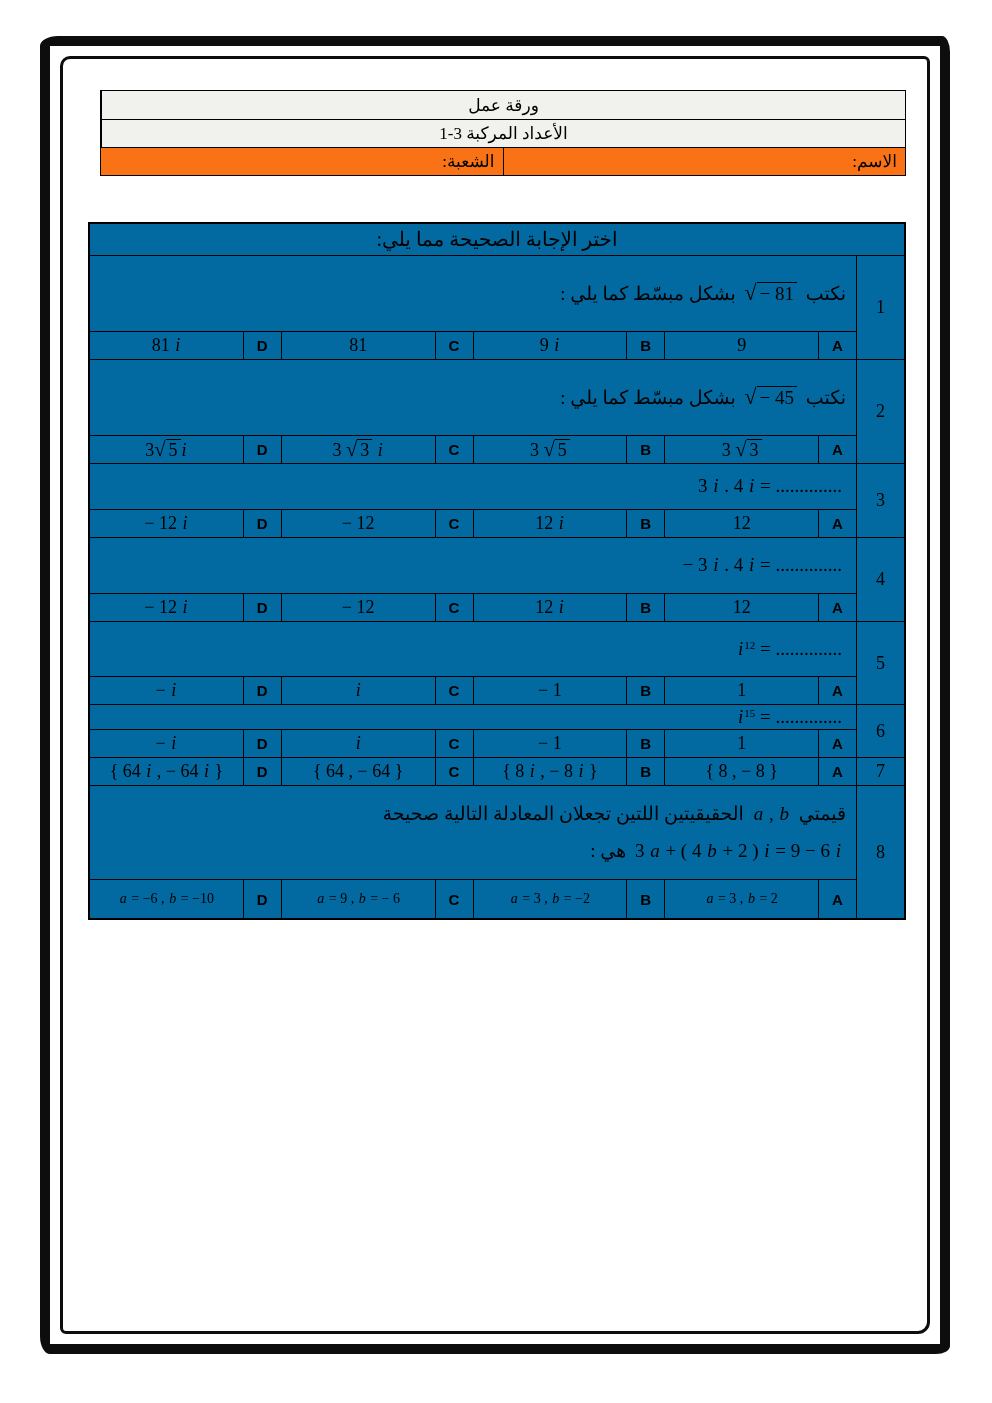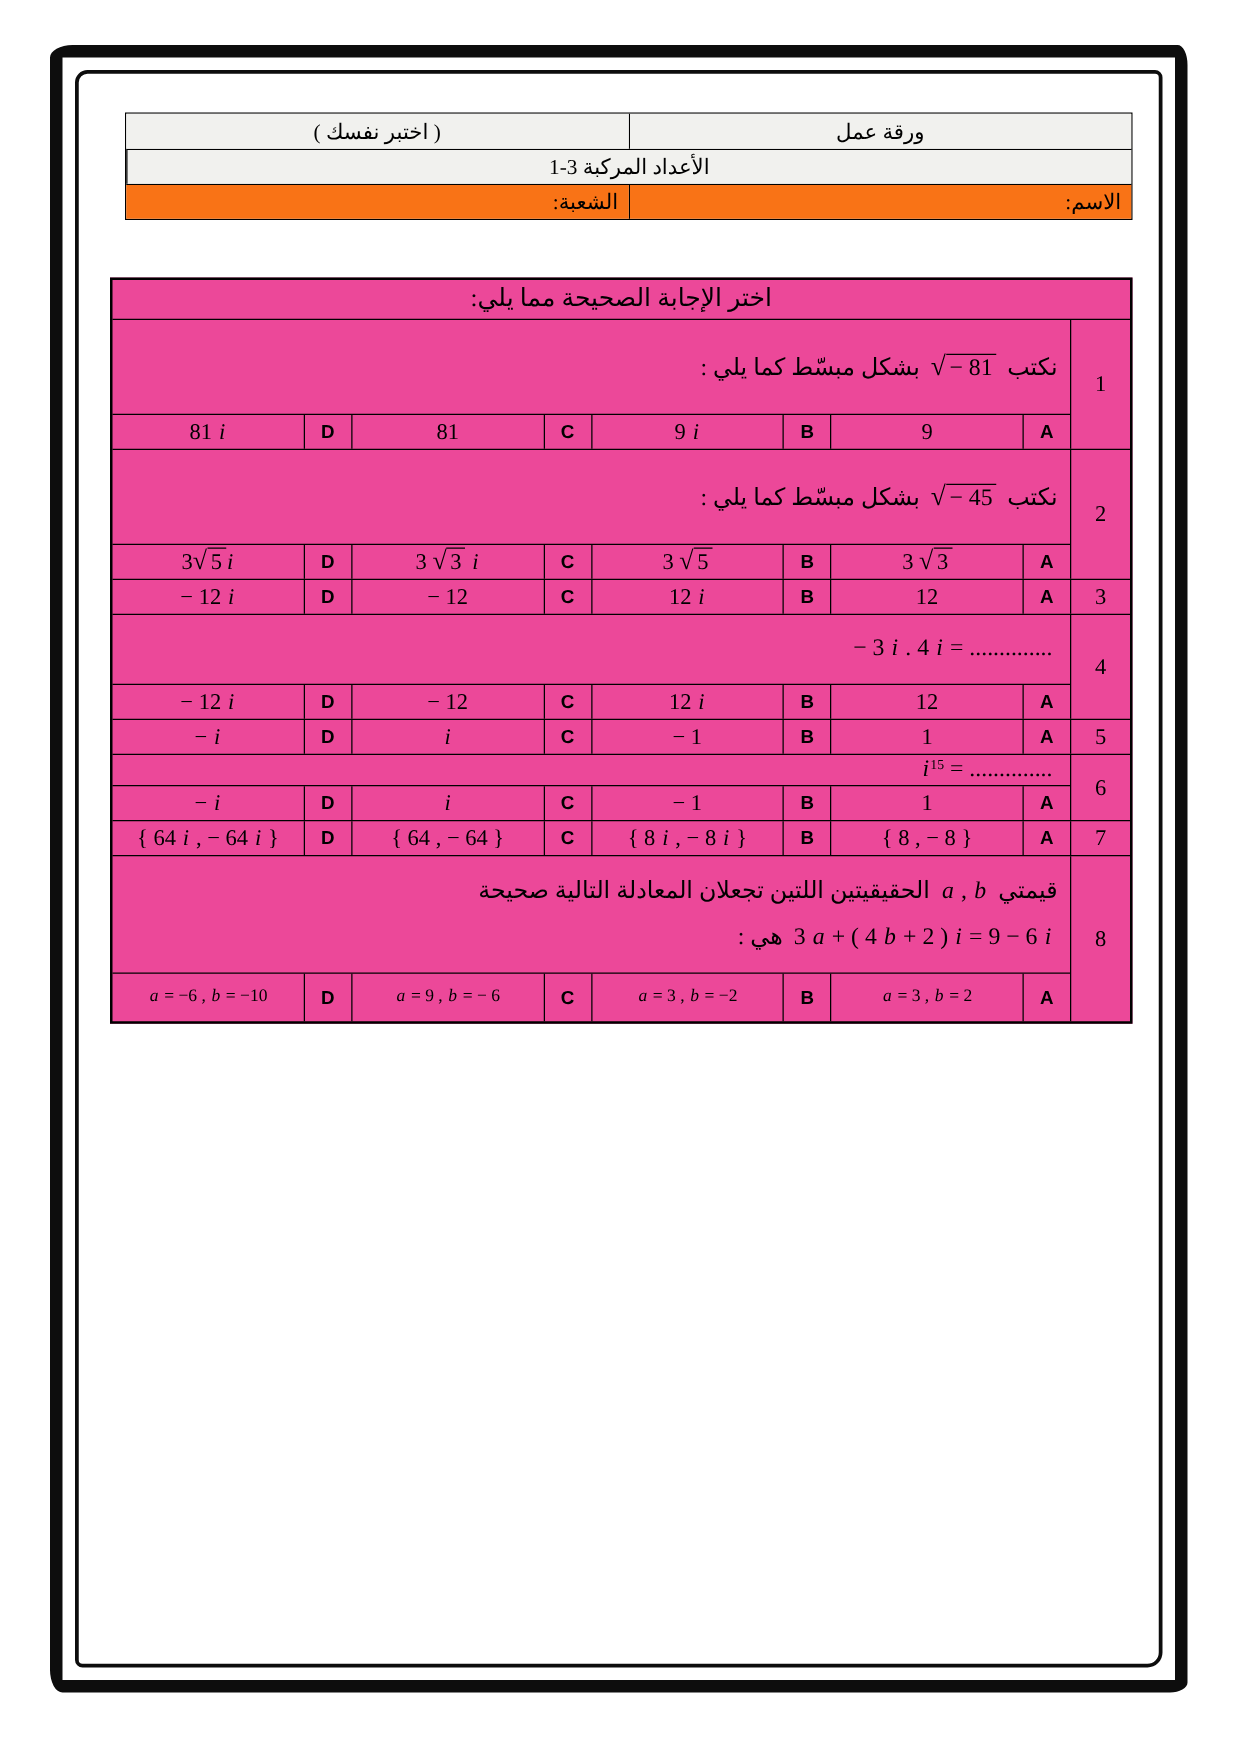--- a/index.html
+++ b/index.html
@@ -17,21 +17,21 @@
   .header-table{position:absolute;left:100px;top:90px;width:806px;
     border:1px solid #000;direction:rtl;font-size:17px;background:#fff}
   .h-row{display:flex;height:28px}
   .h-row + .h-row{border-top:1px solid #000}
   .h-cell{flex:1;display:flex;align-items:center;justify-content:center;overflow:hidden}
   .h-cell:first-child{border-left:1px solid #000}
   .h-cell.shaded{background:#f1f1ee}
   .h-row.labels .h-cell{justify-content:flex-start;padding:0 8px;background:#f97316}
 
   
-  .quiz{position:absolute;left:88px;top:222px;width:818px;border:2px solid #000;background:#ec4899}
+  .quiz{position:absolute;left:88px;top:222px;width:818px;border:2px solid #000;background:#0369a1}
   .quiz-title{height:31px;line-height:31px;text-align:center;direction:rtl;font-size:20px}
   .q-block{display:flex;direction:rtl;border-top:1px solid #000}
   .num-cell{width:48px;border-left:1px solid #000;display:flex;align-items:center;
     justify-content:center;font-size:18px;flex:none}
   .q-main{flex:1;min-width:0;display:flex;flex-direction:column}
   .q-row{display:flex;align-items:center;padding:2px 10px;border-bottom:1px solid #000}
   .q-text{width:100%;direction:rtl;font-size:19px;line-height:1.9}
   .opt-row{display:flex;direction:rtl}
   .opt-cell{display:flex;align-items:center;justify-content:center;border-left:1px solid #000;overflow:hidden}
   .opt-row .opt-cell:last-child{border-left:none}
@@ -64,21 +64,20 @@
 </head>
 <body>
 
 <div class="page">
   <div class="frame-outer"></div>
   <div class="frame-inner"></div>
 
   <div class="header-table">
     <div class="h-row">
       <div class="h-cell shaded">ورقة عمل</div>
-      <div class="h-cell shaded">( اختبر نفسك )</div>
     </div>
     <div class="h-row">
       <div class="h-cell shaded">الأعداد المركبة 3-1</div>
     </div>
     <div class="h-row labels">
       <div class="h-cell">الاسم:</div>
       <div class="h-cell">الشعبة:</div>
     </div>
   </div>
 
@@ -133,20 +132,23 @@
               <div class="opt-cell opt-label">D</div>
               <div class="opt-cell opt-value">
                 <span class="mrun" dir="ltr"><span class="m"><span>3</span></span><span class="m sqrt"><span class="rsign">√</span><span class="rad"><span>5</span></span></span><span class="m"><span class="var">i</span></span></span>
               </div>
             </div>
           </div>
         </div>
         <div class="q-block q3">
           <div class="num-cell">3</div>
           <div class="q-main">
+            <div class="q-row">
+              <div class="q-text"><span class="mrun" dir="ltr"><span class="m"><span>3 </span><span class="var">i</span><span> . 4 </span><span class="var">i</span><span>  =  ..............</span></span></span></div>
+            </div>
             <div class="opt-row">
               <div class="opt-cell opt-label">A</div>
               <div class="opt-cell opt-value">
                 <span class="mrun" dir="ltr"><span class="m"><span>12</span></span></span>
               </div>
               <div class="opt-cell opt-label">B</div>
               <div class="opt-cell opt-value">
                 <span class="mrun" dir="ltr"><span class="m"><span>12 </span><span class="var">i</span></span></span>
               </div>
               <div class="opt-cell opt-label">C</div>
@@ -182,20 +184,23 @@
               <div class="opt-cell opt-label">D</div>
               <div class="opt-cell opt-value">
                 <span class="mrun" dir="ltr"><span class="m"><span>− 12 </span><span class="var">i</span></span></span>
               </div>
             </div>
           </div>
         </div>
         <div class="q-block q5">
           <div class="num-cell">5</div>
           <div class="q-main">
+            <div class="q-row">
+              <div class="q-text"><span class="mrun" dir="ltr"><span class="m"><span class="var">i</span></span><sup class="m sup">12</sup><span class="m"><span>  =  ..............</span></span></span></div>
+            </div>
             <div class="opt-row">
               <div class="opt-cell opt-label">A</div>
               <div class="opt-cell opt-value">
                 <span class="mrun" dir="ltr"><span class="m"><span>1</span></span></span>
               </div>
               <div class="opt-cell opt-label">B</div>
               <div class="opt-cell opt-value">
                 <span class="mrun" dir="ltr"><span class="m"><span>− 1</span></span></span>
               </div>
               <div class="opt-cell opt-label">C</div>

